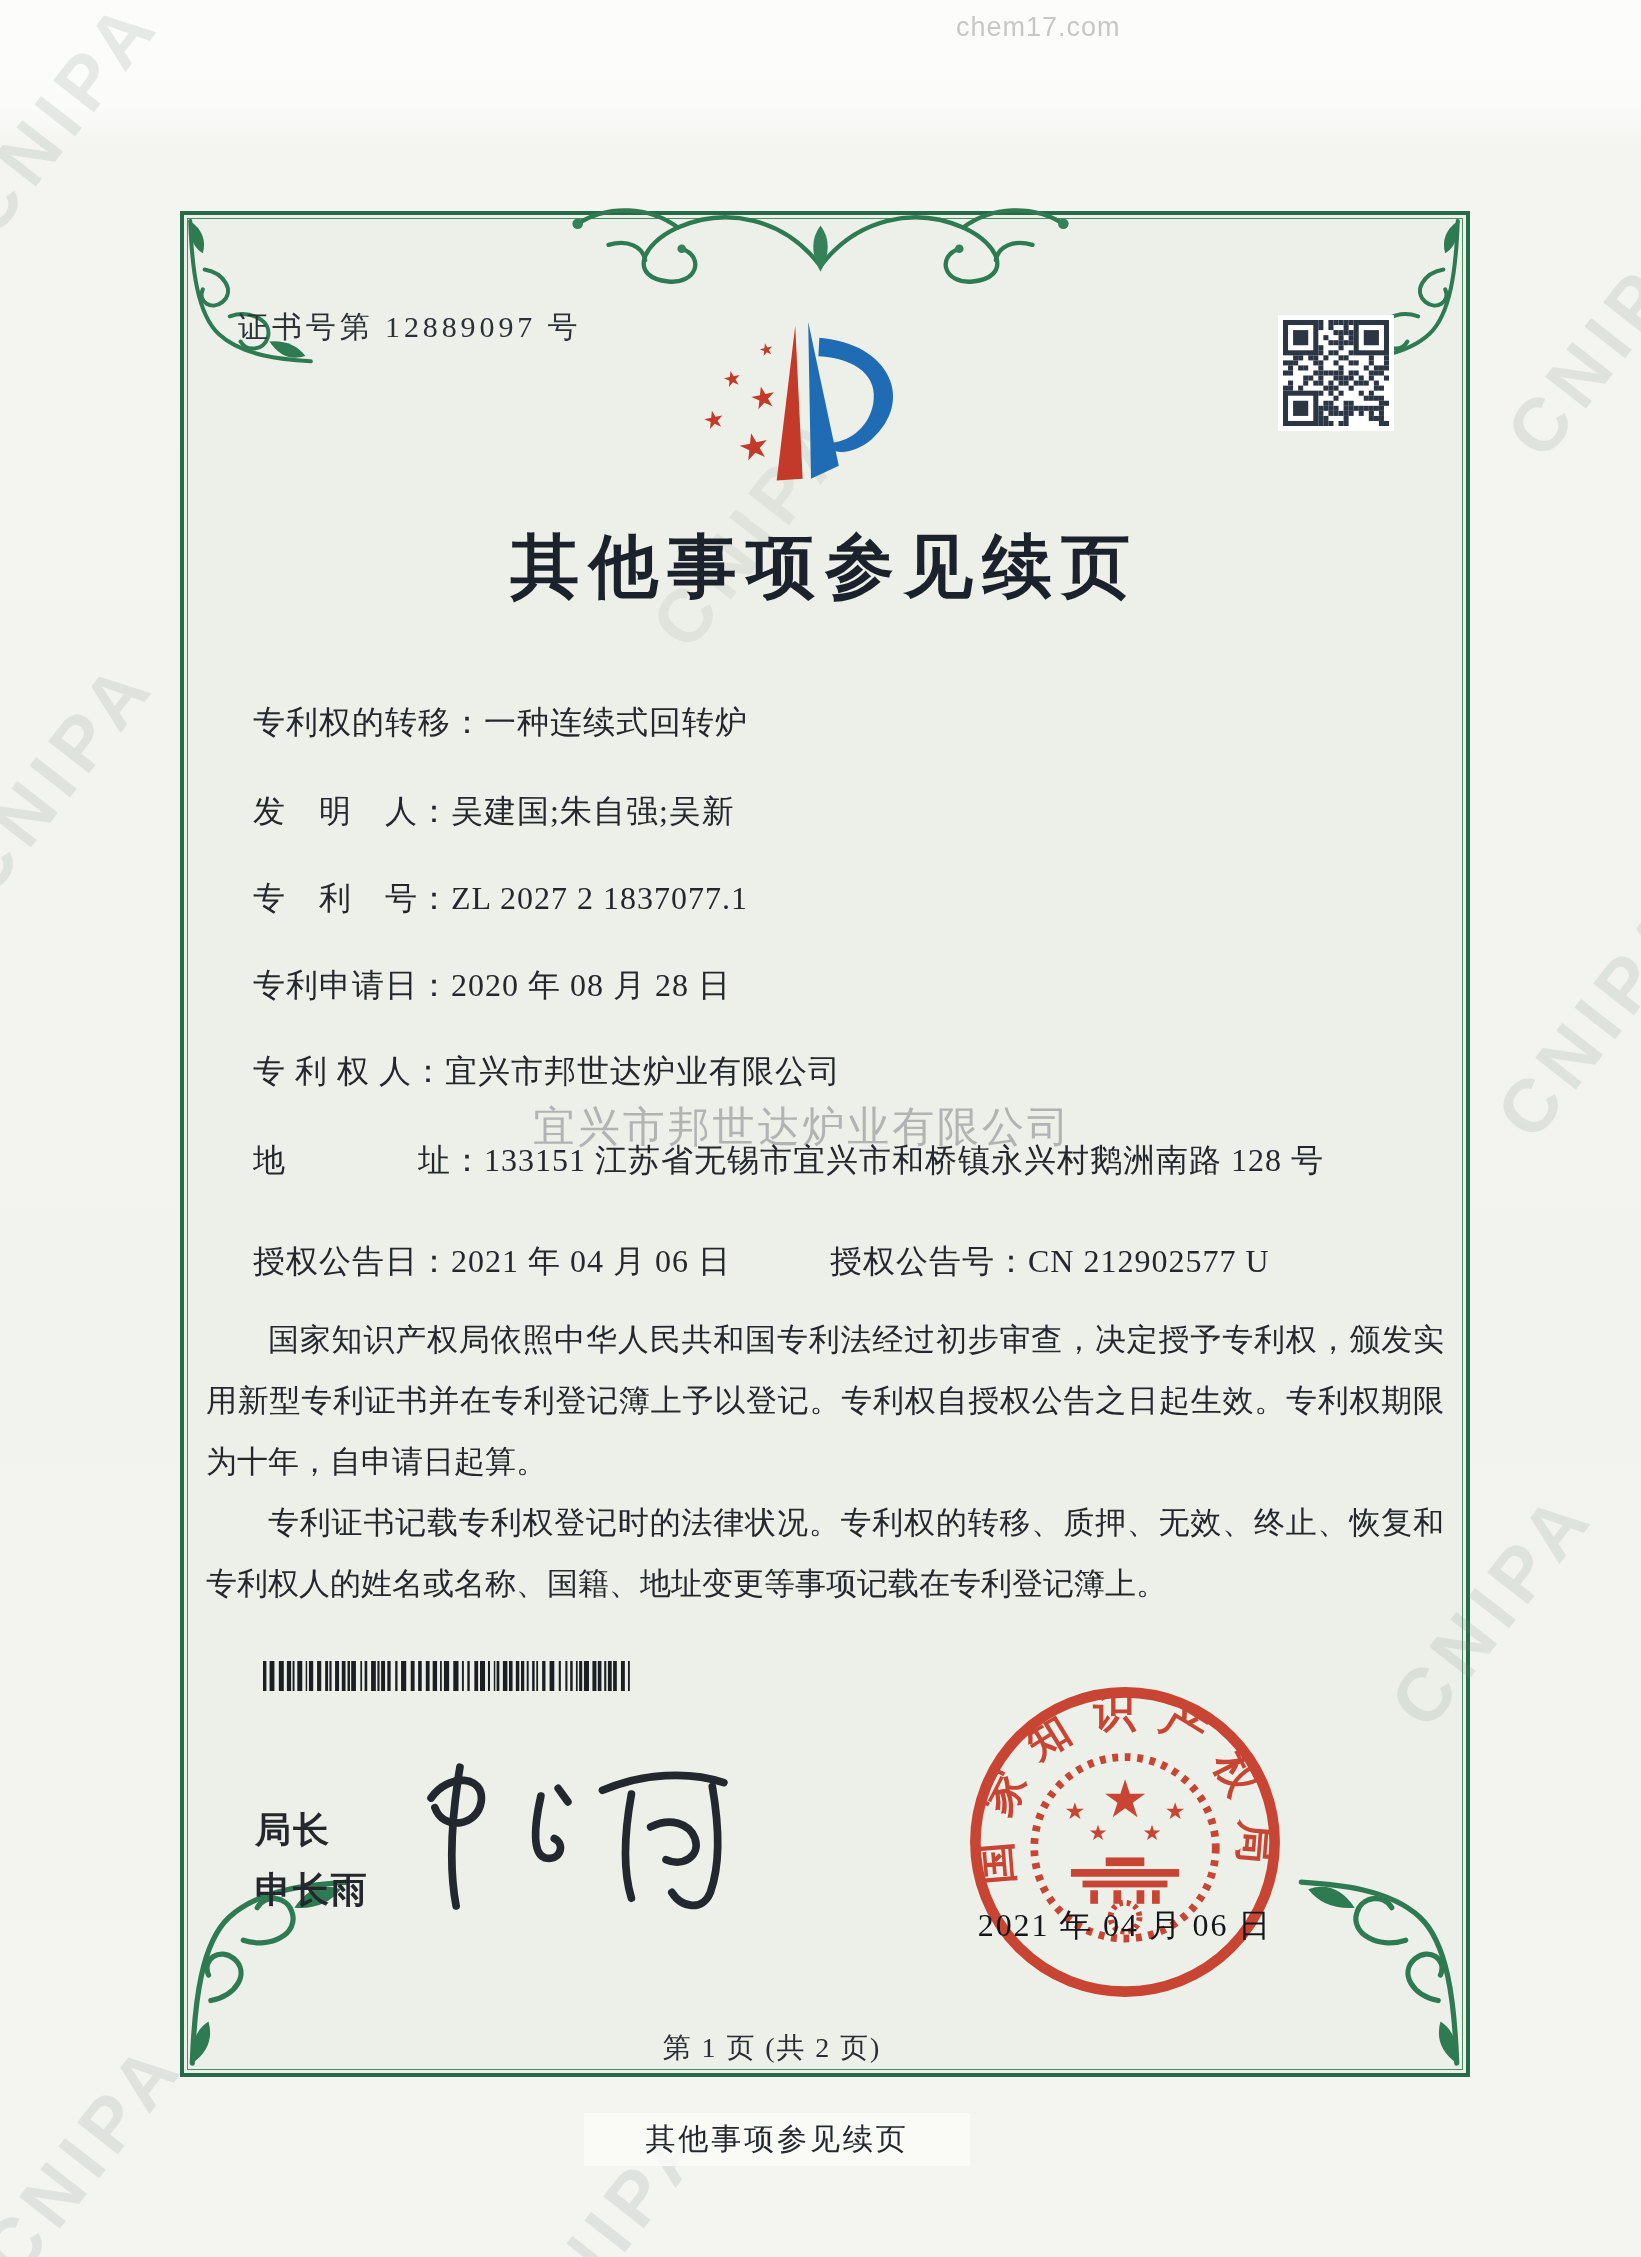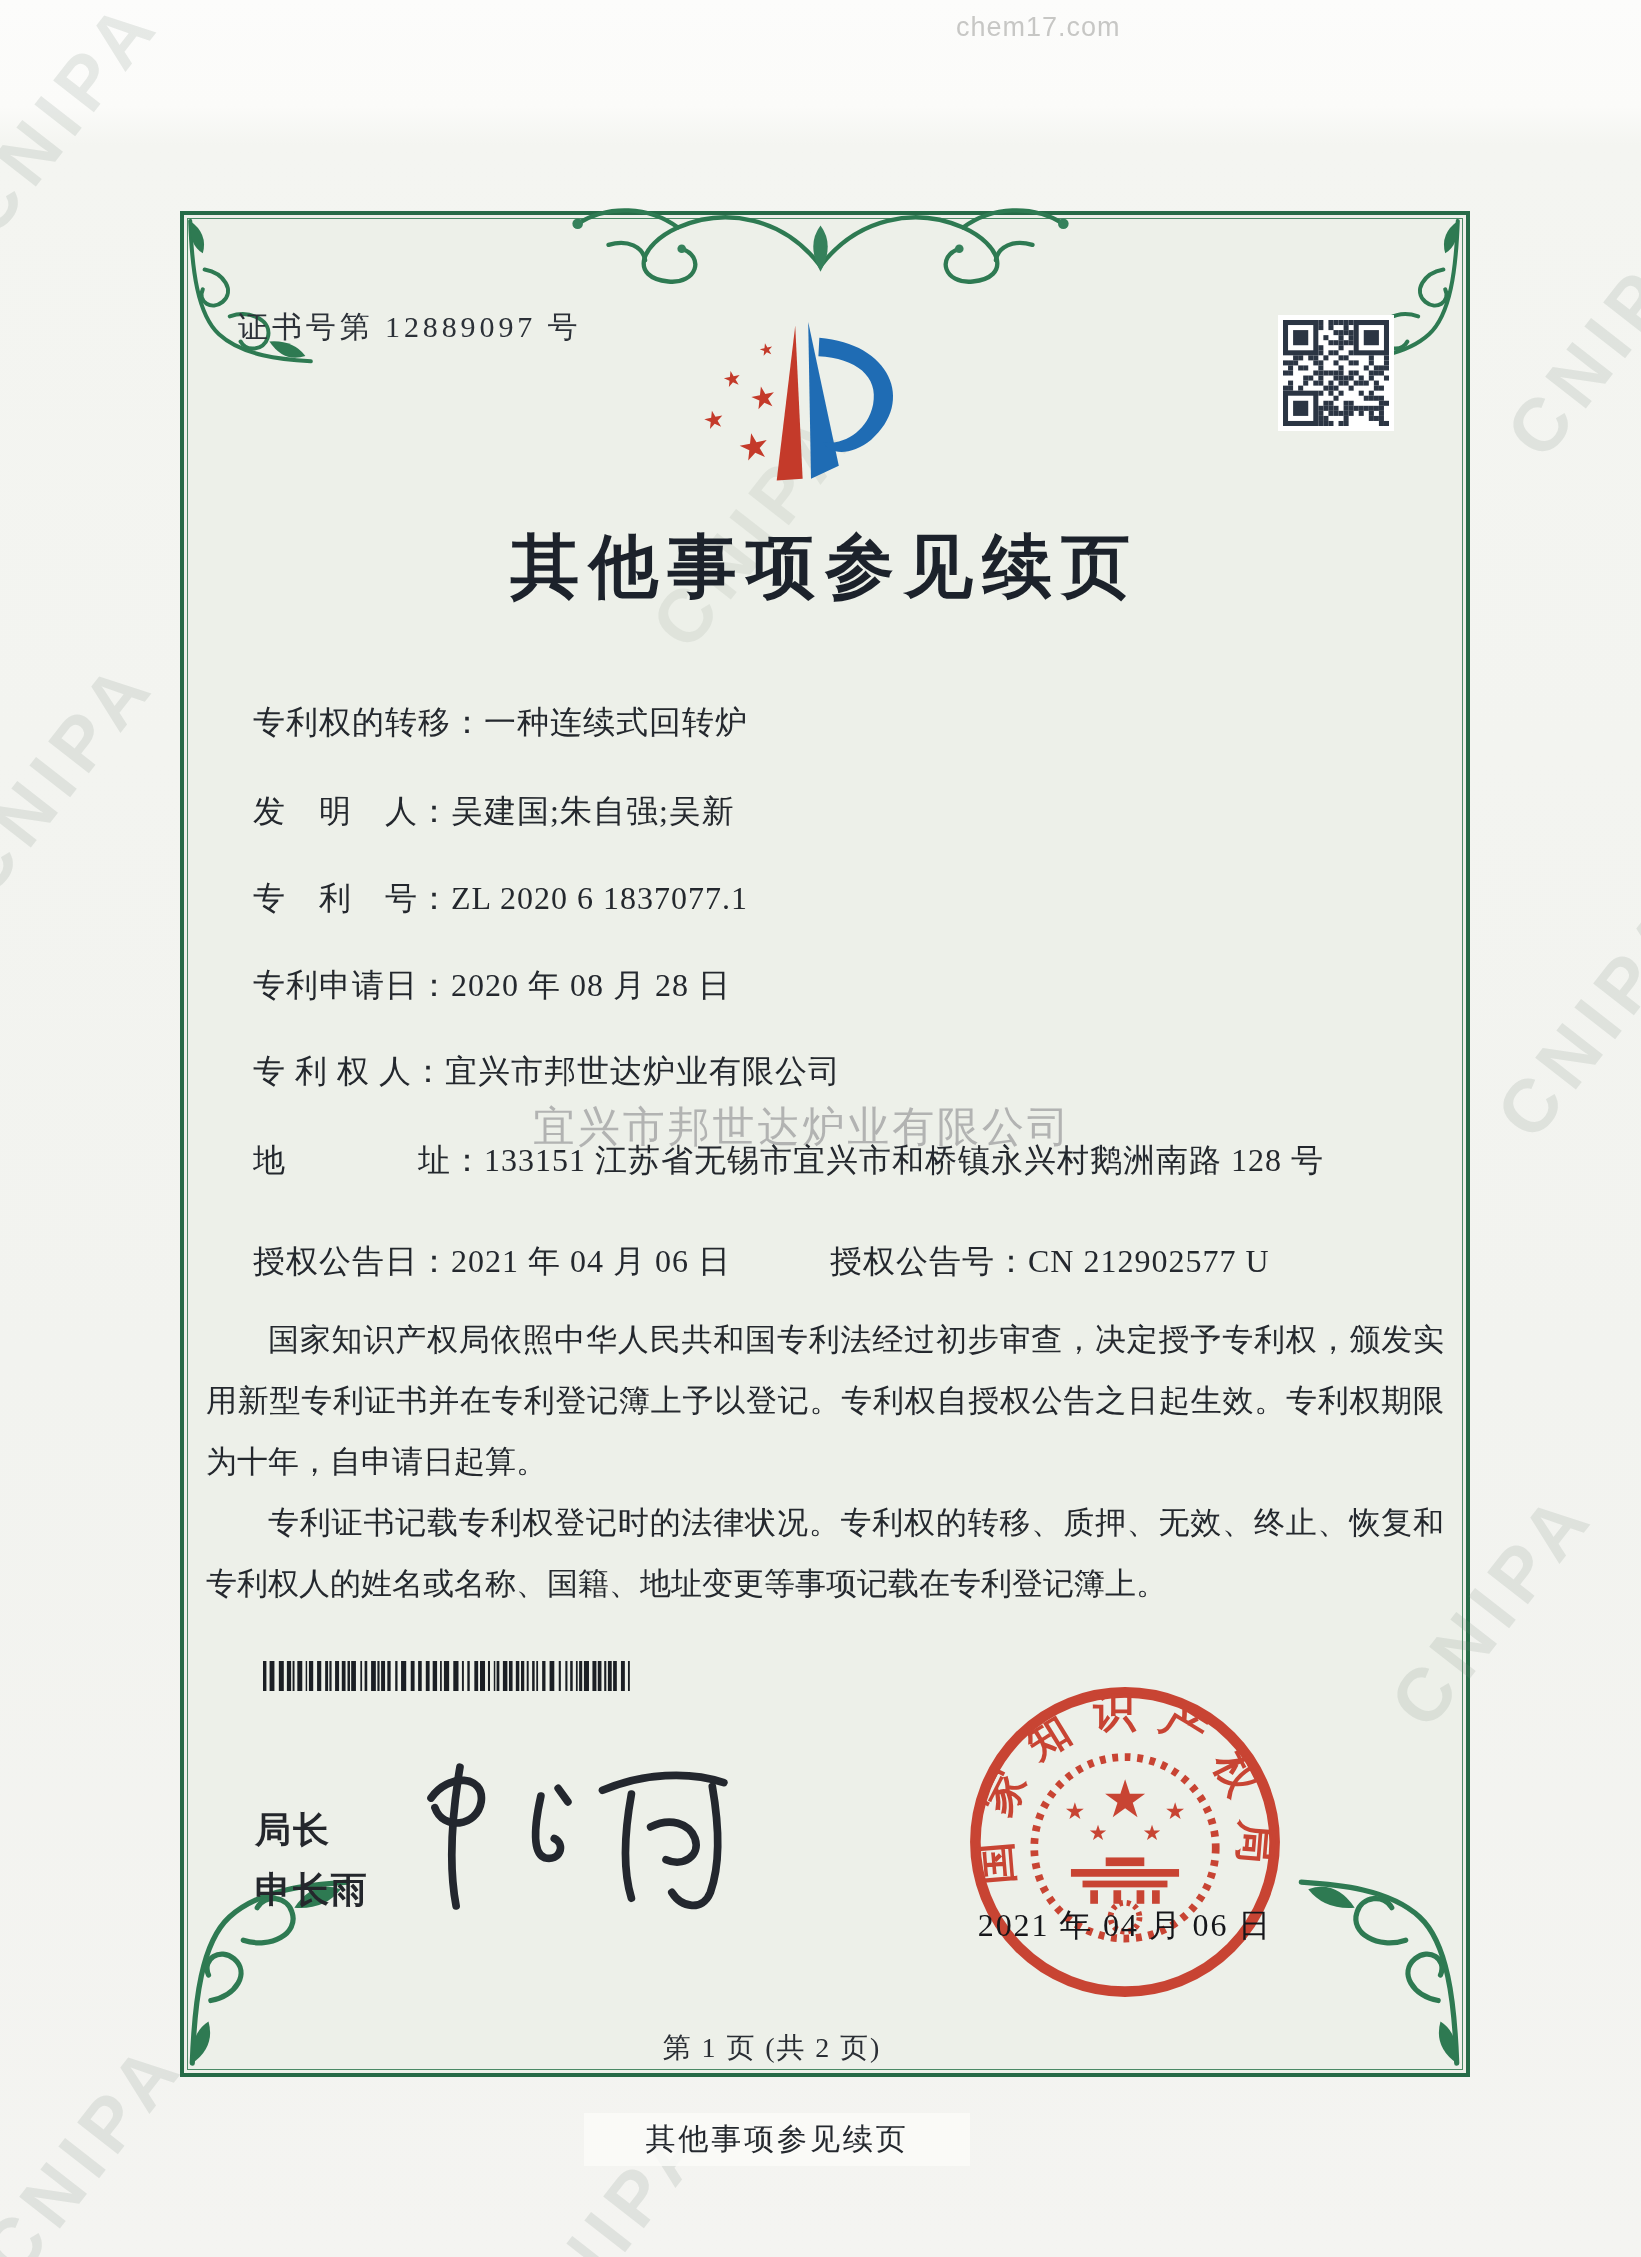--- a/index.html
+++ b/index.html
@@ -325,21 +325,21 @@
         <polygon points="120,7 100,174 128,172" fill="#c43a2a"></polygon>
         <polygon points="134,3 137,172 167,158" fill="#1f6cb4"></polygon>
         <path d="M146,20 C222,26 250,88 202,130 C180,148 157,146 150,133 C172,136 198,121 204,92 C210,62 186,42 145,40 Z" fill="#1f6cb4"></path>
       </svg>
     </div>
 
     <div class="title">其他事项参见续页</div>
 
     <div class="row" style="top:701px;"><span>专利权的转移：</span><span>一种连续式回转炉</span></div>
     <div class="row" style="top:790px;"><span>发　明　人：</span><span>吴建国;朱自强;吴新</span></div>
-    <div class="row" style="top:877px;"><span>专　利　号：</span><span>ZL 2020 6 1837077.1</span></div>
+    <div class="row" style="top:877px;"><span>专　利　号：</span><span>ZL 2027 2 1837077.1</span></div>
     <div class="row" style="top:964px;"><span>专利申请日：</span><span>2020 年 08 月 28 日</span></div>
     <div class="row" style="top:1050px;"><span>专 利 权 人：</span><span>宜兴市邦世达炉业有限公司</span></div>
     <div class="row" style="top:1139px;"><span>地　　　　址：</span><span>133151 江苏省无锡市宜兴市和桥镇永兴村鹅洲南路 128 号</span></div>
 
     <div class="row" style="top:1240px;width:1197px;">
       <span>授权公告日：</span><span>2021 年 04 月 06 日</span>
       <span class="grant-no"><span>授权公告号：</span><span>CN 212902577 U</span></span>
     </div>
 
     <div class="paras">

